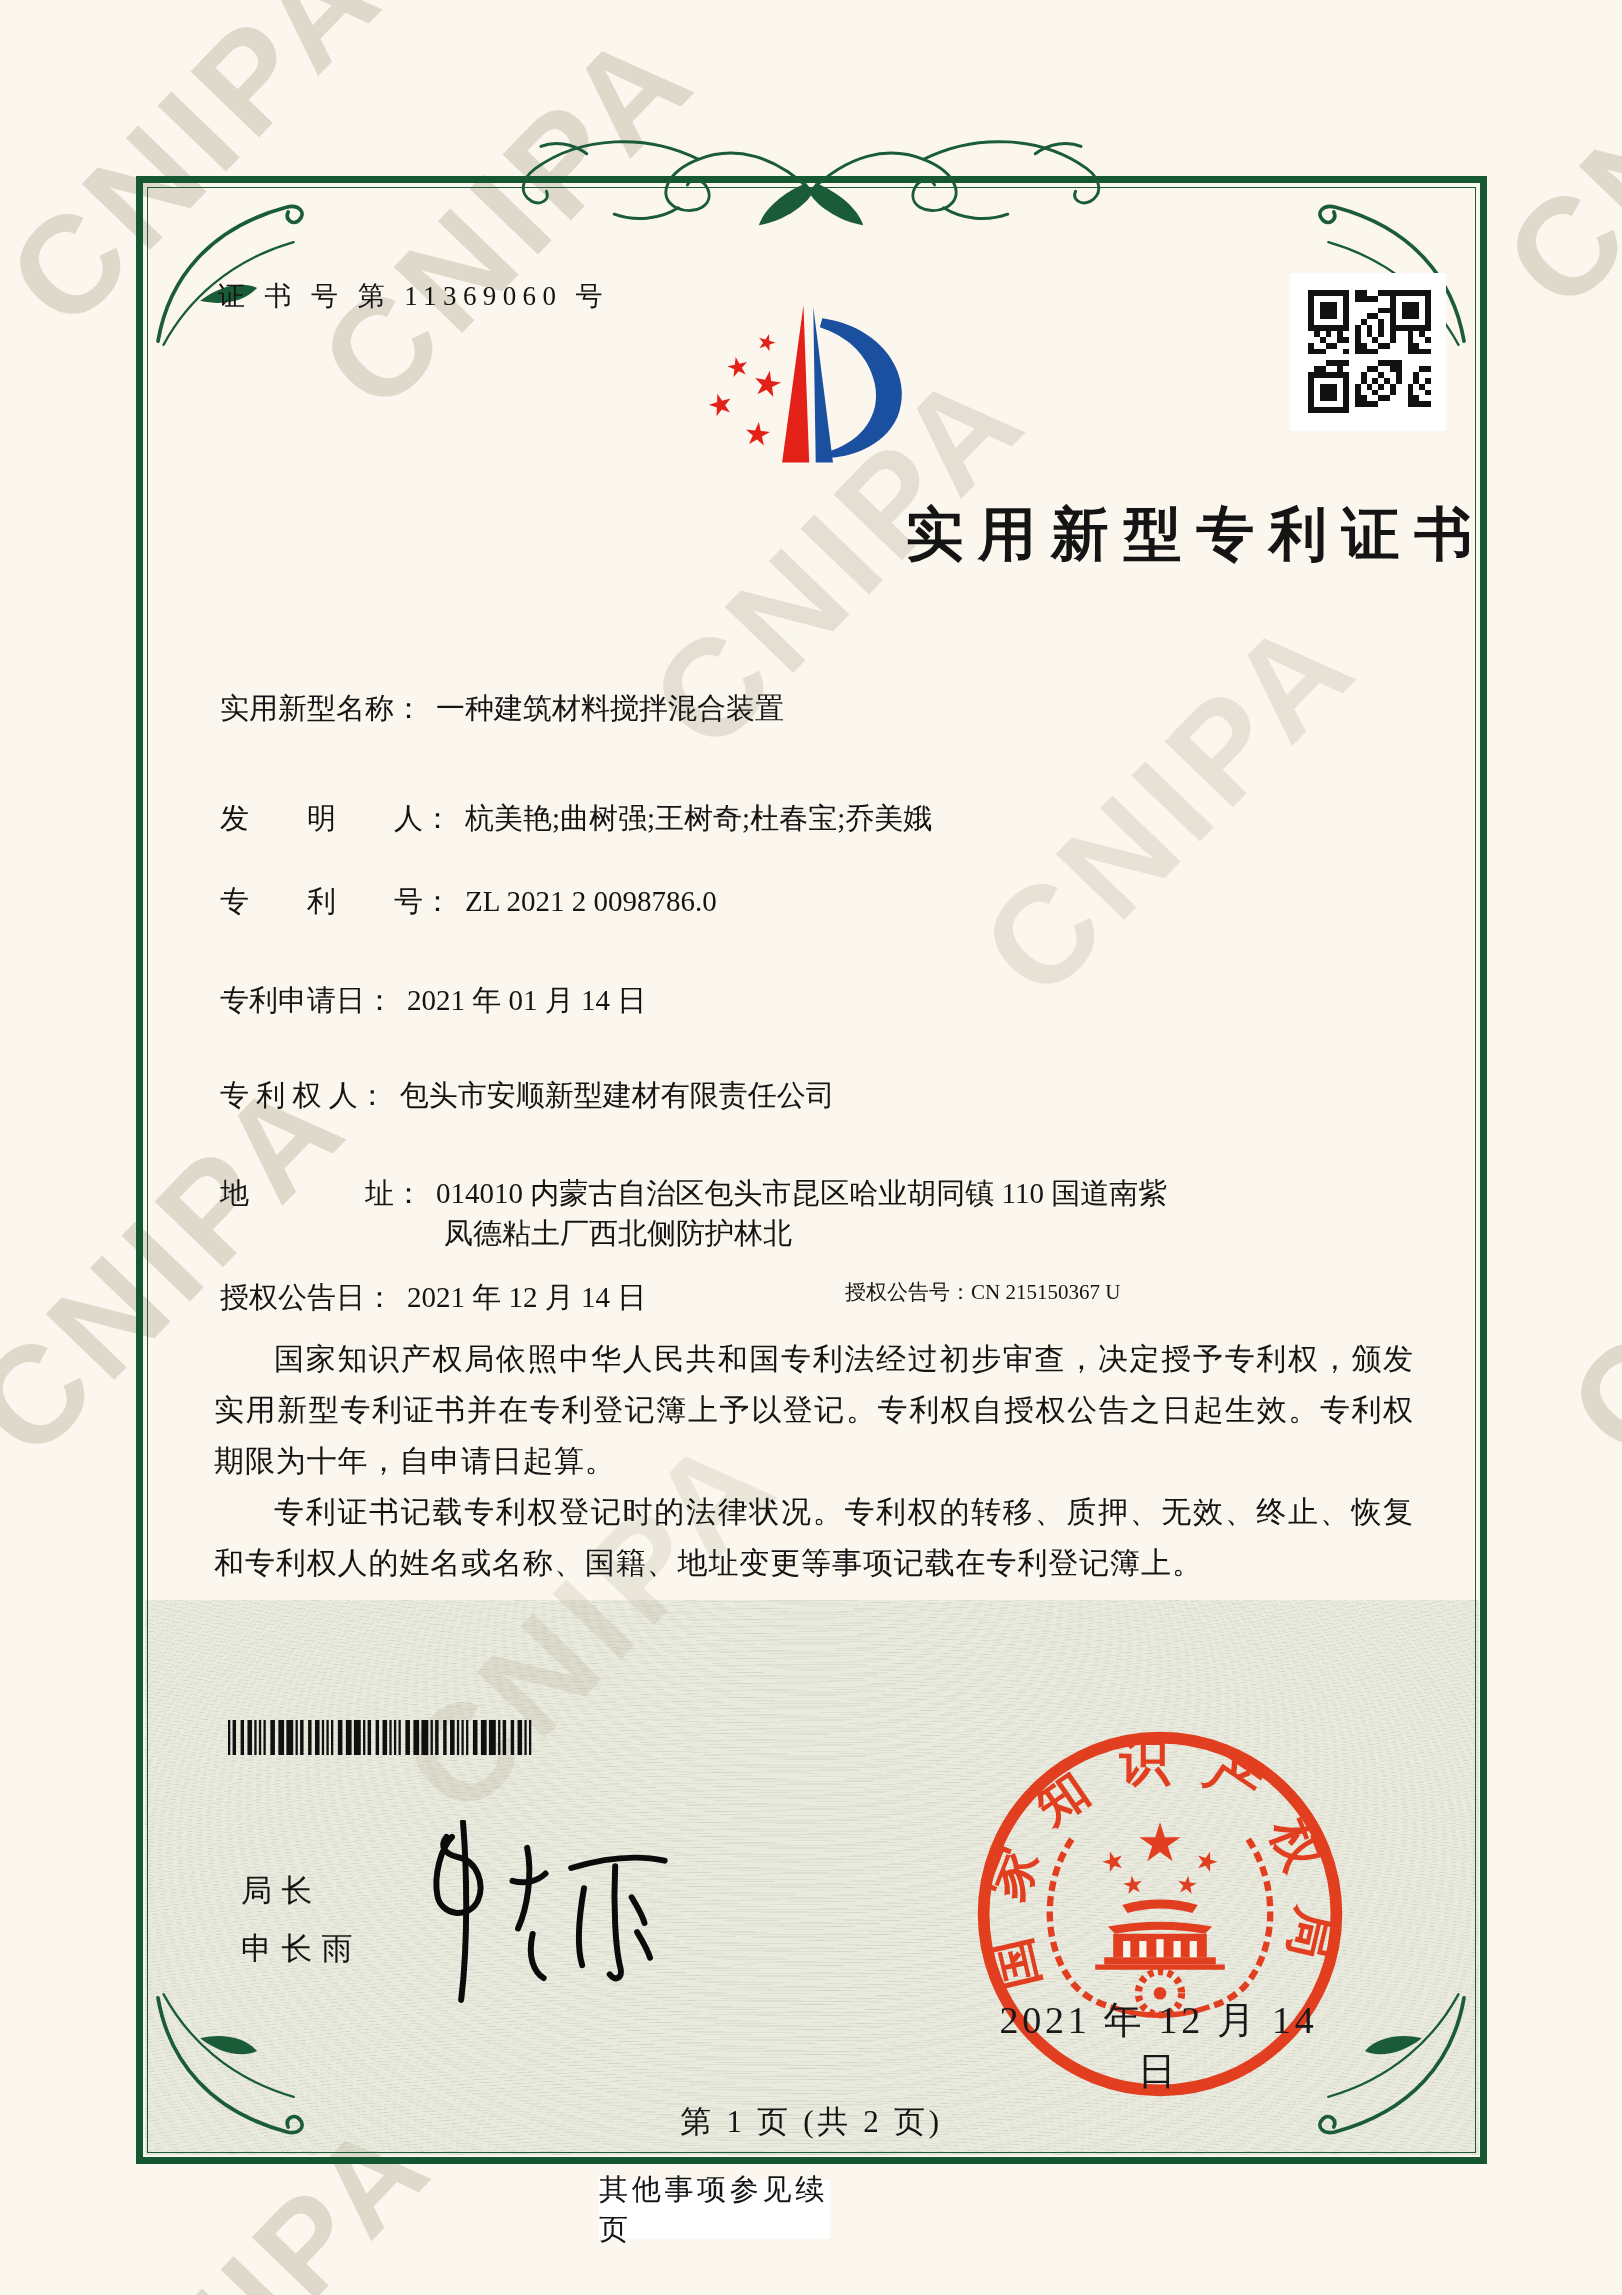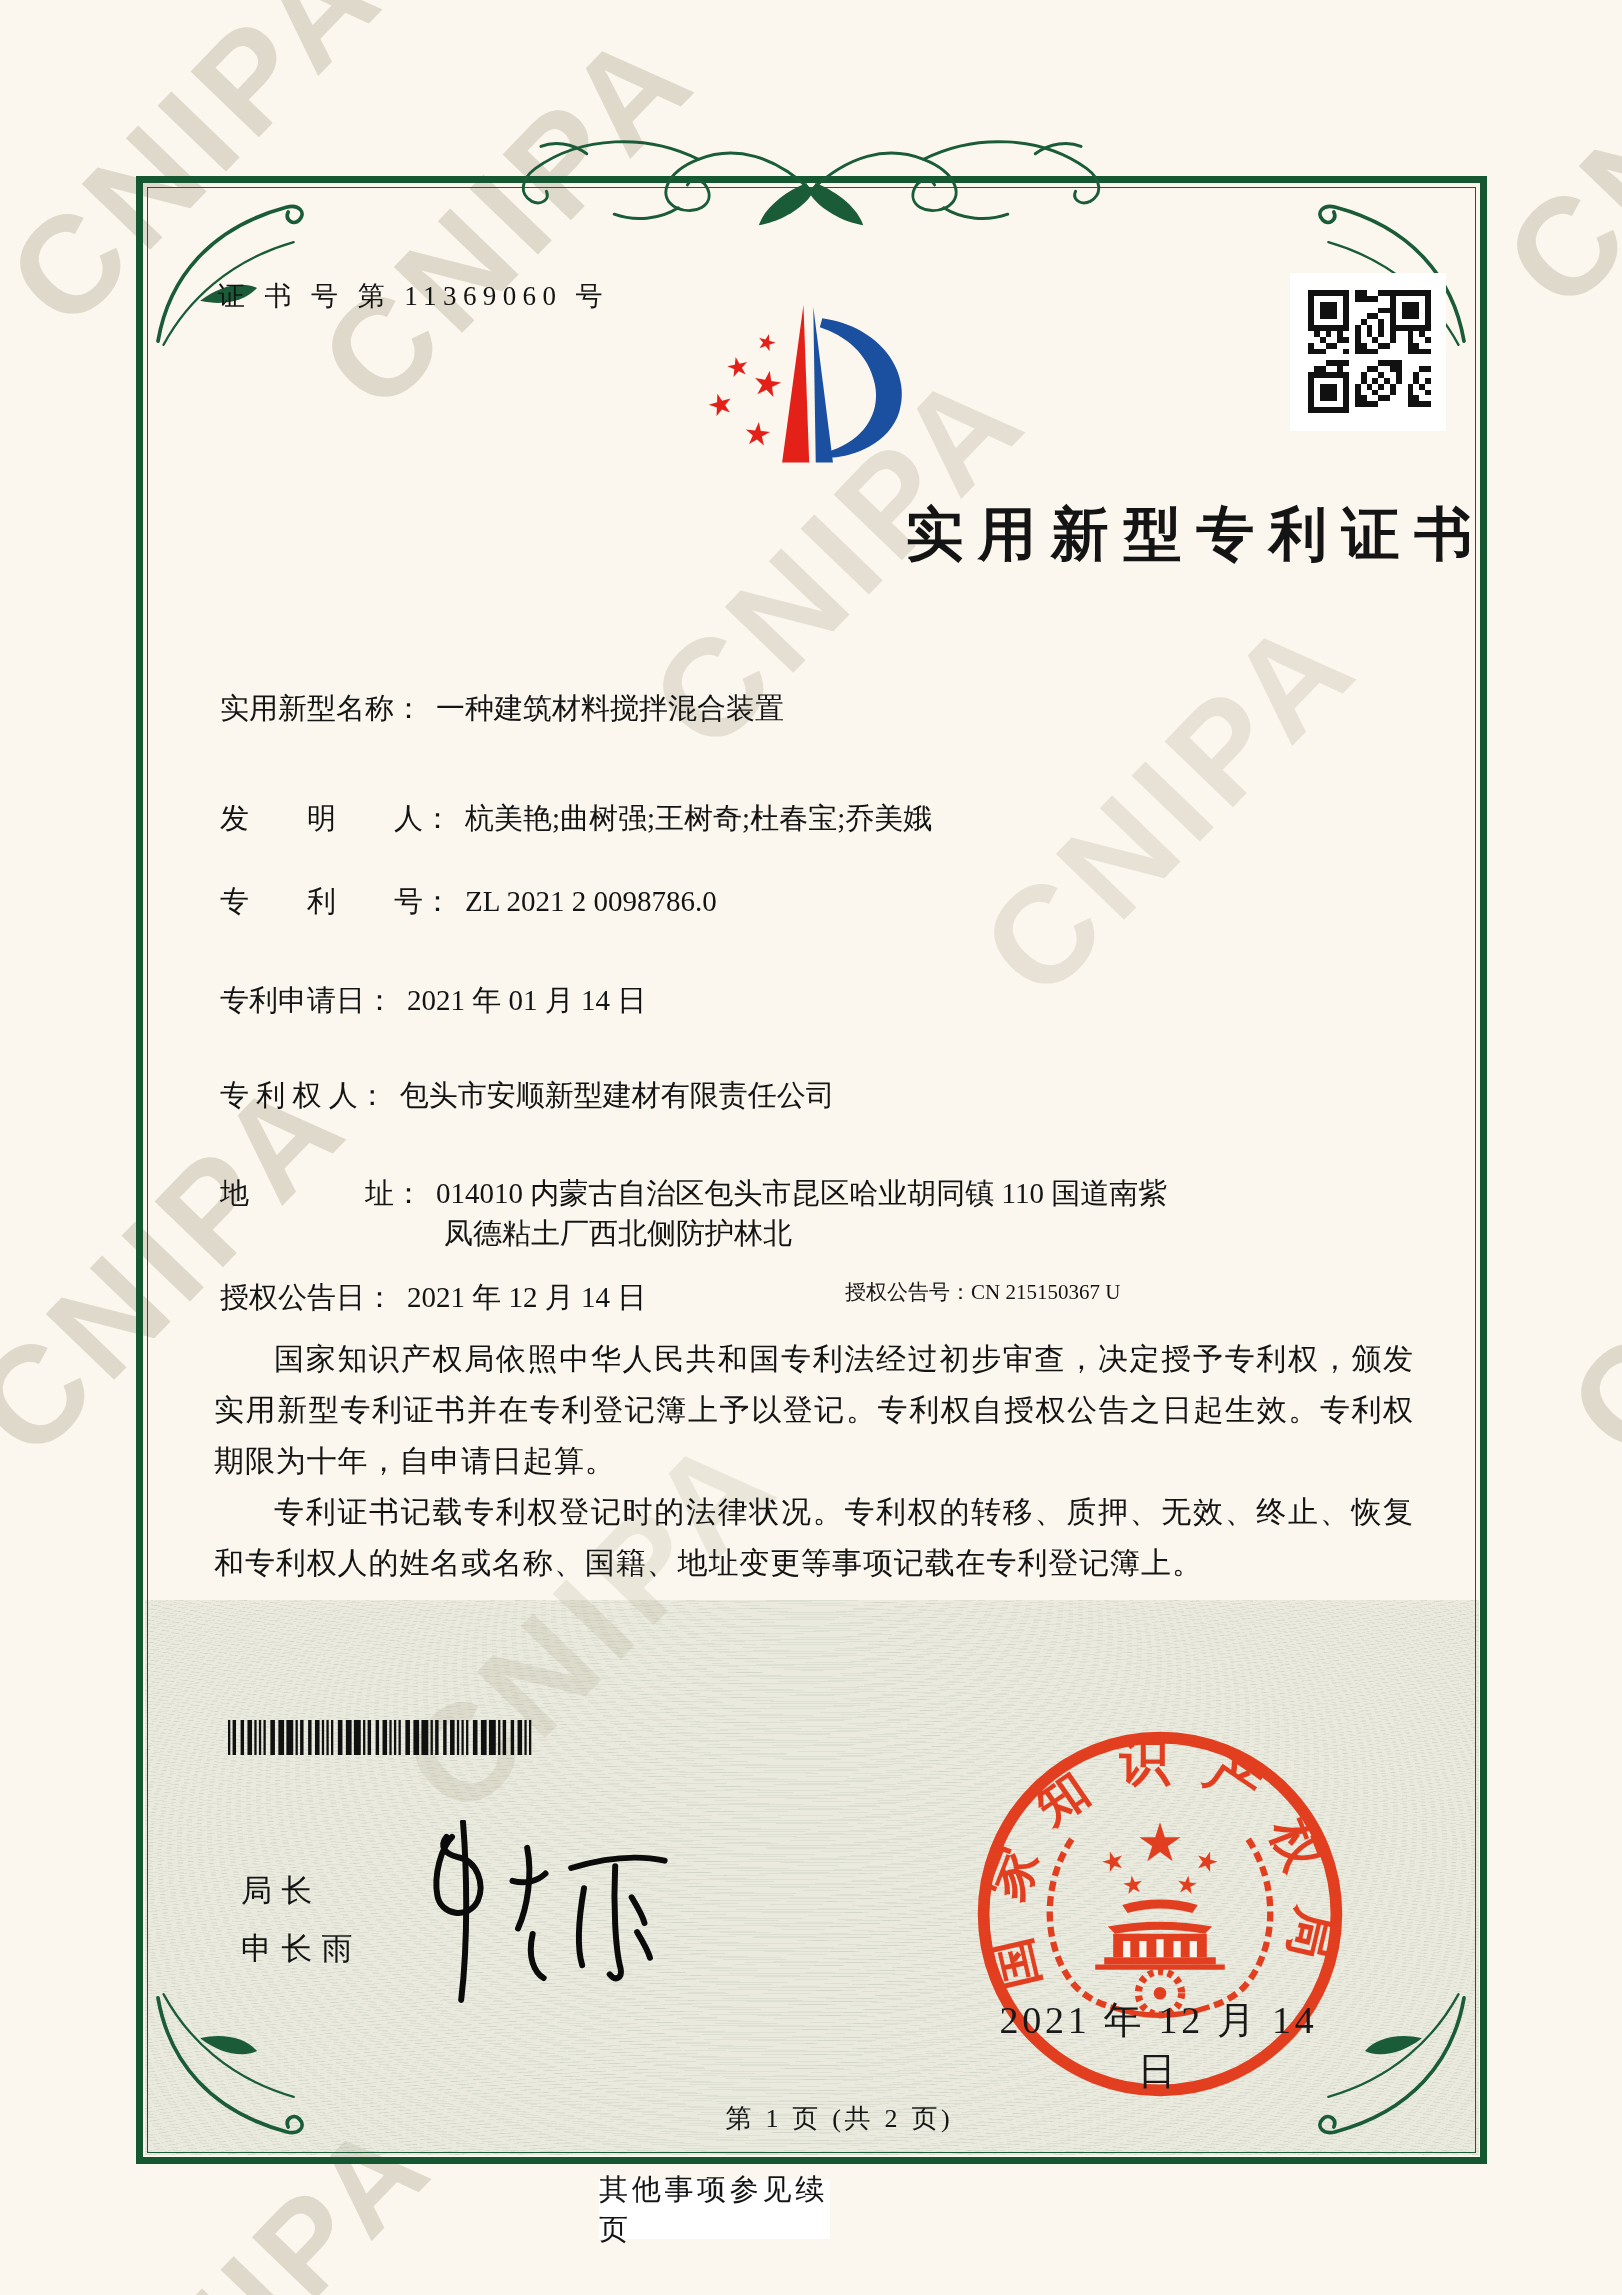--- a/index.html
+++ b/index.html
@@ -25,22 +25,22 @@
       font-weight:700;letter-spacing:14.7px;z-index:4;}
   .qr-pad{position:absolute;left:1290px;top:273px;width:156px;height:158px;background:#fff;z-index:3;}
   .field-row{position:absolute;left:220px;font-size:29px;z-index:4;white-space:nowrap;}
   .field-row .val{margin-left:13px;}
   .addr2{position:absolute;left:444px;top:1214px;font-size:29px;z-index:4;}
   .grant-right{position:absolute;left:845px;top:1278px;font-size:21px;z-index:4;white-space:nowrap;}
   .body-text{position:absolute;left:214px;top:1333px;width:1200px;font-size:30px;line-height:51px;
       letter-spacing:0.9px;z-index:4;text-align:justify;}
   .body-text p{margin:0;text-indent:2em;}
   .director{position:absolute;left:241px;font-size:31px;letter-spacing:9.2px;z-index:4;}
-  .page-info{position:absolute;left:136px;top:2101px;width:1351px;text-align:center;font-size:26px;
-      letter-spacing:3.7px;z-index:4;padding-left:28px;}
+  .page-info{position:absolute;left:136px;top:2101px;width:1351px;text-align:center;font-size:31px;
+      letter-spacing:3.7px;z-index:4;}
   .note-box{position:absolute;left:599px;top:2180px;width:231px;height:59px;background:#ffffff;
       z-index:4;display:flex;align-items:center;justify-content:center;font-size:29px;letter-spacing:3.7px;}
   .seal-date{position:absolute;left:984px;top:1995px;width:349px;text-align:center;font-size:38px;
       letter-spacing:3.7px;color:#181818;z-index:6;}
   svg{display:block;}
 </style>
 </head>
 <body>
 
 <div class="page">

